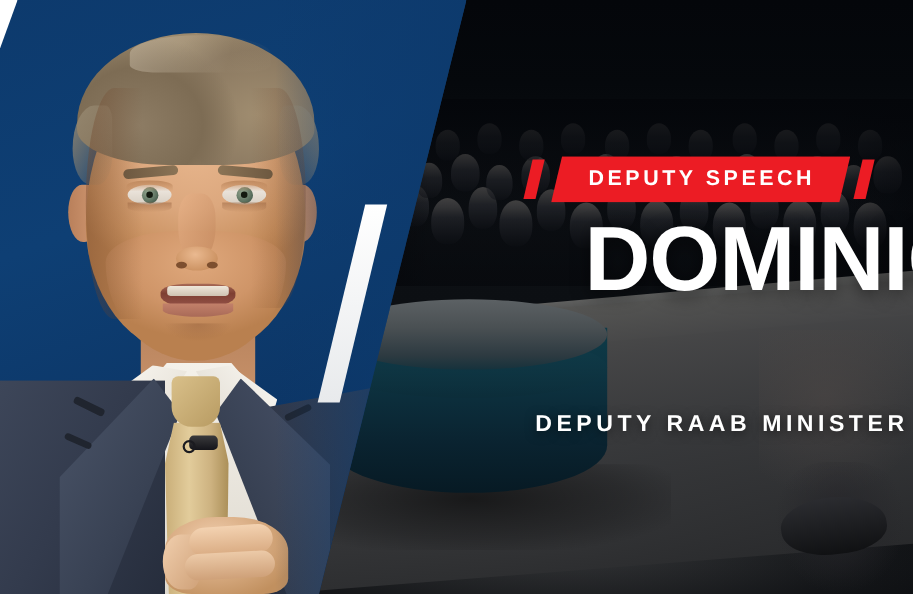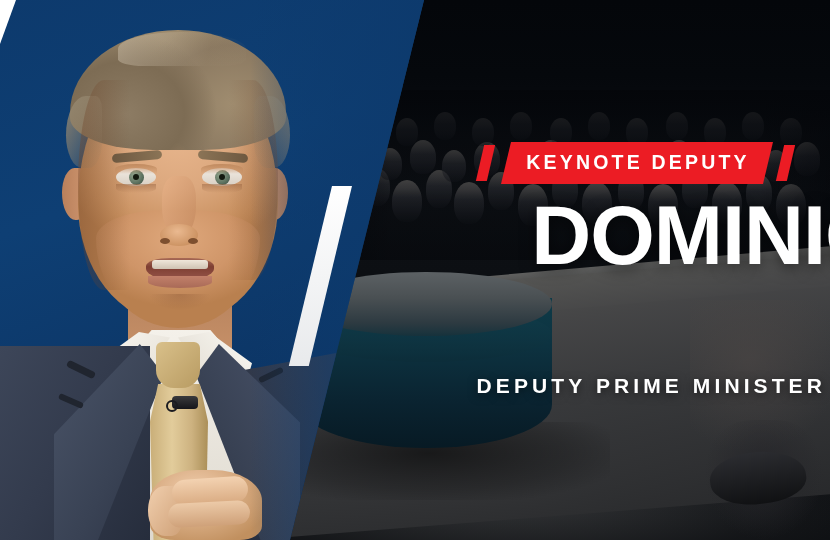--- a/index.html
+++ b/index.html
@@ -470,24 +470,24 @@
     <div id="portrait-edge-fade"></div>
   </div>
 
   <div id="corner-sliver"></div>
 
   <div id="accent-bar"></div>
 
   <div id="banner-wrap">
     <div id="banner-tick-l"></div>
     <div id="banner-main">
-      <span id="banner-label">KEYNOTE DEPUTY</span>
+      <span id="banner-label">DEPUTY SPEECH</span>
     </div>
     <div id="banner-tick-r"></div>
   </div>
 
   <div id="title-block">
     <span class="title-line" id="title-first">DOMINIC</span>
   </div>
 
-  <div id="subtitle">DEPUTY PRIME MINISTER</div>
+  <div id="subtitle">DEPUTY RAAB MINISTER</div>
 
 </div>
 
 </body></html>

